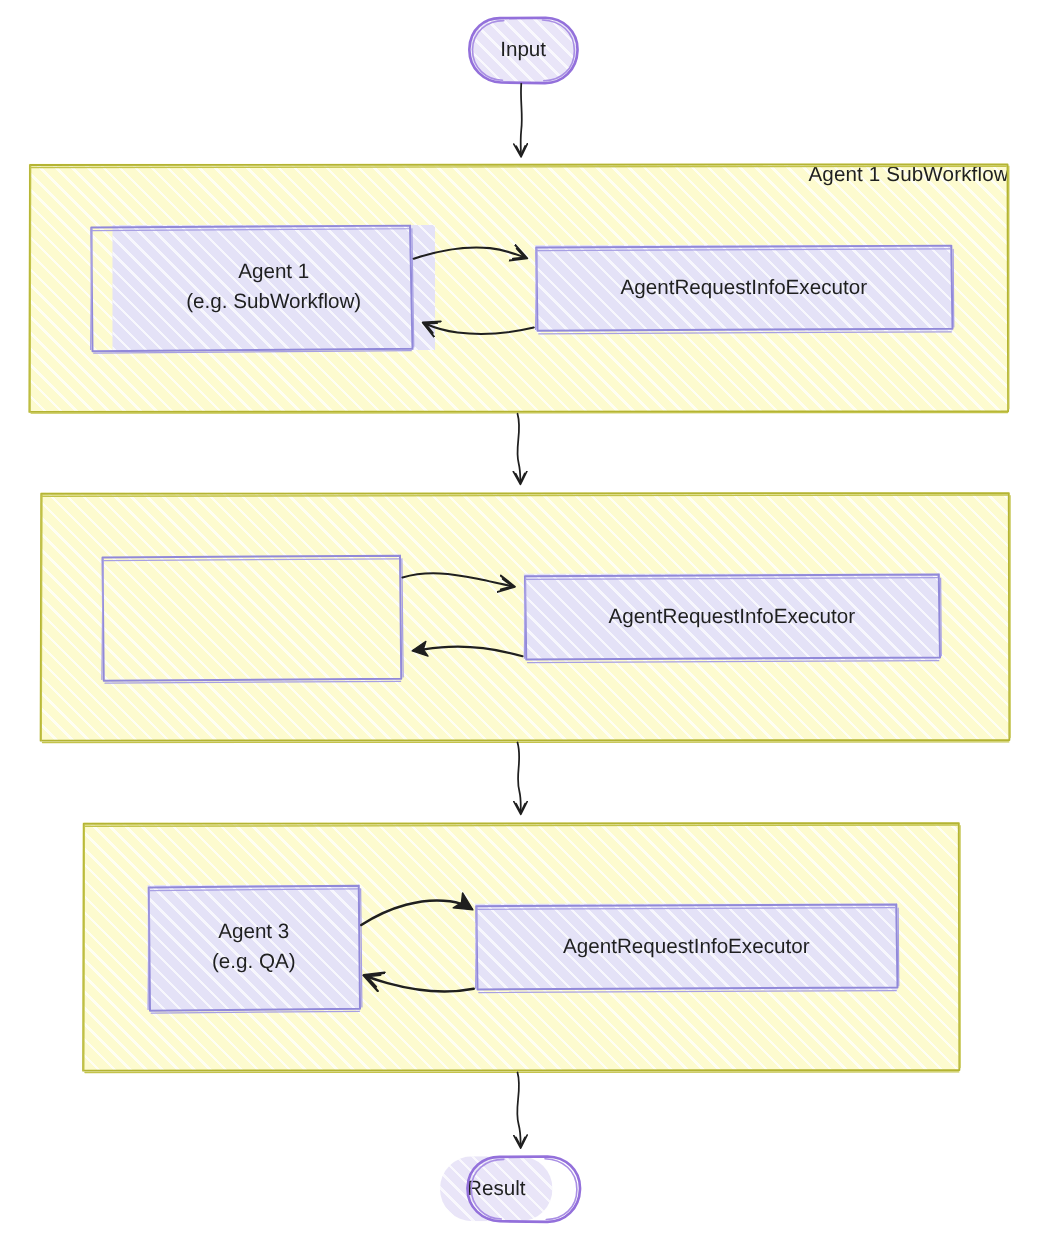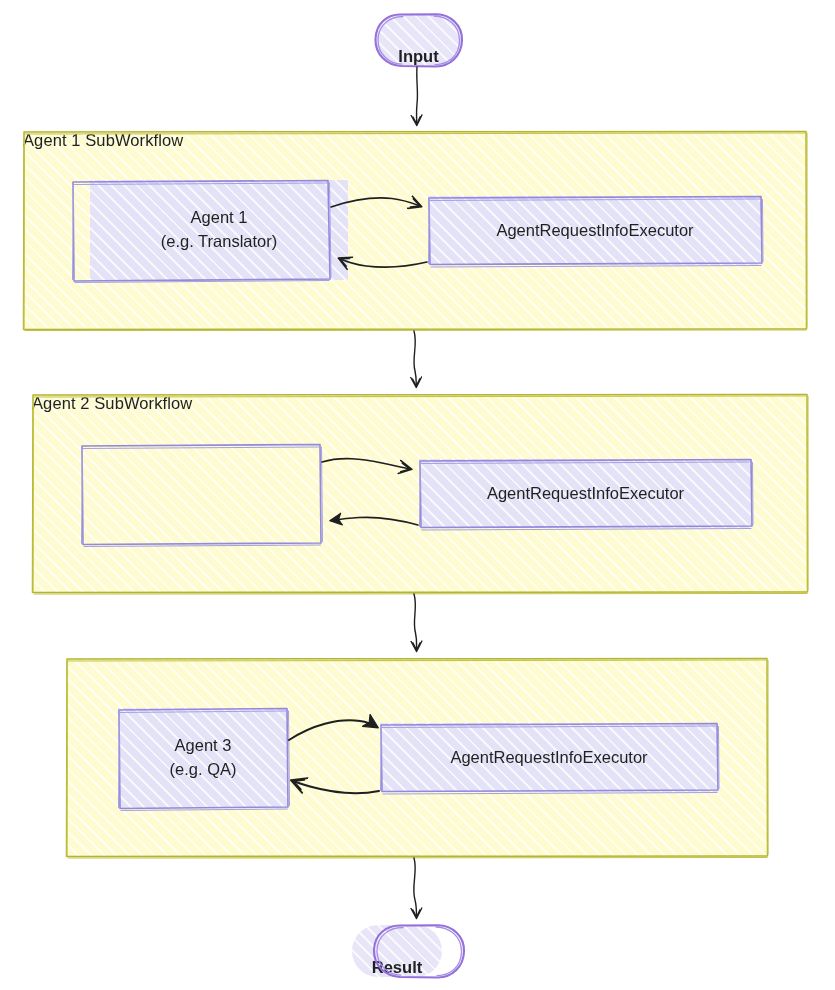--- a/index.html
+++ b/index.html
@@ -41,21 +41,21 @@
         rgba(253,251,207,0) 2px,
         rgba(253,251,207,0) 9px
     );
     z-index: 1;
   }
   .subgraph-title {
     position: absolute;
     top: 8px;
     left: 0;
     width: 100%;
-    text-align: left;
+    text-align: right;
     font-size: 16.5px;
     color: #1f2020;
     letter-spacing: 0.1px;
     z-index: 4;
   }
 
   
   .node {
     position: absolute;
     box-sizing: border-box;
@@ -79,60 +79,58 @@
     line-height: 1.45;
     text-align: center;
     white-space: nowrap;
   }
 
   
   .terminal {
     position: absolute;
     box-sizing: border-box;
     display: flex;
-    align-items: flex-end;
+    align-items: center;
     justify-content: center;
     background-color: #e9e5f8;
     background-image: repeating-linear-gradient(
         45deg,
         rgba(255,255,255,0.74) 0px,
         rgba(255,255,255,0.74) 2px,
         rgba(233,229,248,0) 2px,
         rgba(233,229,248,0) 9px
     );
     border-radius: 999px;
     z-index: 3;
-    font-weight: bold;
   }
   .terminal-label {
     font-size: 16.5px;
     color: #1f2020;
   }
 </style>
 </head>
 <body>
 
 <div id="stage">
 
   <div class="subgraph" style="left:23px; top:131px; width:784px; height:199px;">
   </div>
   <div class="subgraph-title" style="left:23px; top:131px; width:784px;">Agent 1 SubWorkflow</div>
 
   <div class="node" style="left:72px; top:180px; width:258px; height:100px;margin-left:18px;">
     <div class="node-line">Agent 1</div>
-    <div class="node-line">(e.g. Translator)</div>
+    <div class="node-line">(e.g. SubWorkflow)</div>
   </div>
 
   <div class="node" style="left:428px; top:196px; width:334px; height:69px;">
     <div class="node-line">AgentRequestInfoExecutor</div>
   </div>
 
   <div class="subgraph" style="left:32px; top:394px; width:776px; height:199px;">
   </div>
-  <div class="subgraph-title" style="left:32px; top:394px; width:776px;">Agent 2 SubWorkflow</div>
 
 
   <div class="node" style="left:419px; top:459px; width:333px; height:69px;">
     <div class="node-line">AgentRequestInfoExecutor</div>
   </div>
 
   <div class="subgraph" style="left:66px; top:658px; width:702px; height:199px;">
   </div>
 
   <div class="node" style="left:118px; top:708px; width:170px; height:100px;">

